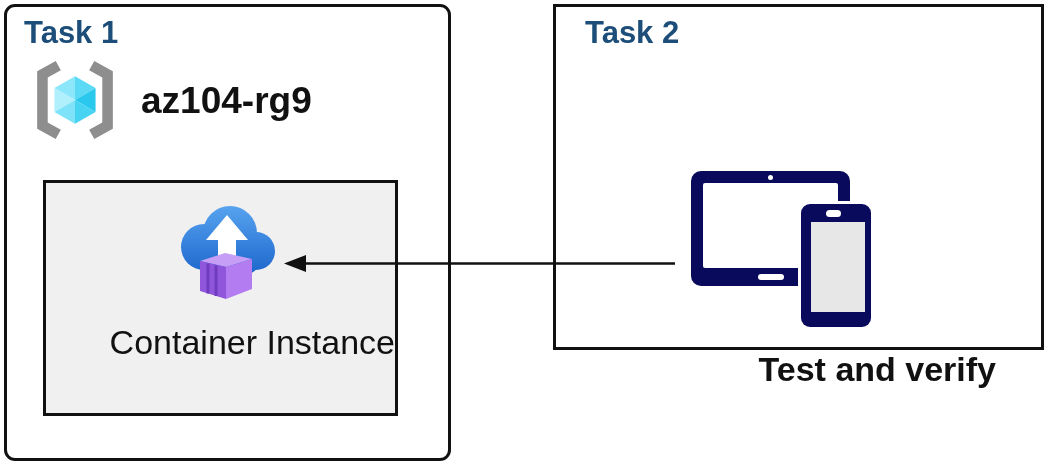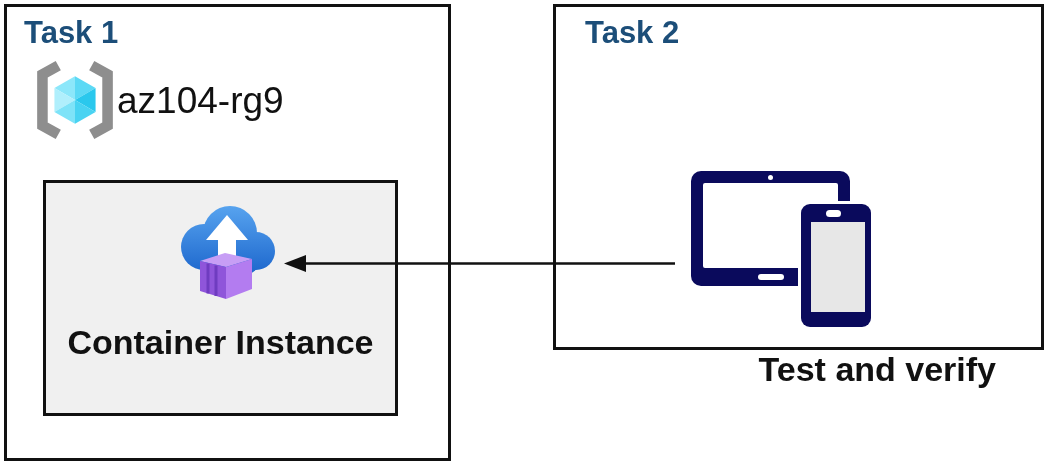--- a/index.html
+++ b/index.html
@@ -9,43 +9,43 @@
   }
   html,body{margin:0;padding:0;background:#ffffff;}
   .canvas{
     position:relative; width:1049px; height:465px; background:#ffffff;
     font-family:"Liberation Sans", sans-serif; overflow:hidden;
   }
   .task-box{
     position:absolute; background:#ffffff;
     border:3px solid var(--box-border); box-sizing:border-box;
   }
-  .task1{ left:4px; top:4px; width:447px; height:457px; }
+  .task1{ left:4px; top:4px; width:447px; height:457px;border-radius:11px; }
   .task2{ left:553px; top:4px; width:491px; height:346px; }
   .task-title{
     position:absolute; margin:0; font-size:31px; font-weight:bold;
     color:var(--heading); letter-spacing:0px; white-space:nowrap;
   }
   .task1 .task-title{ left:17px; top:8px; }
   .task2 .task-title{ left:29px; top:8px; }
   .rg-row{ position:absolute; left:24px; top:52px; width:380px; height:84px; }
   .rg-icon{ position:absolute; left:0; top:2px; }
   .rg-name{
-    position:absolute; left:86px; top:50%; transform:translateY(-50%);
-    font-size:37px; font-weight:normal; color:var(--text); white-space:nowrap;
+    position:absolute; left:110px; top:50%; transform:translateY(-50%);
+    font-size:37px; font-weight:bold; color:var(--text); white-space:nowrap;
   }
   .inner-box{
     position:absolute; left:36px; top:173px; width:355px; height:236px;
     background:var(--inner-box-fill); border:3px solid var(--box-border);
     box-sizing:border-box;
   }
   .ci-icon{ position:absolute; left:124px; top:14px; }
   .ci-label{
-    position:absolute; left:0; top:140px; width:100%; text-align:center;
-    font-size:34px; font-weight:bold; color:var(--text); white-space:nowrap;
+    position:absolute; left:0; top:140px; width:100%; text-align:right;
+    font-size:34px; font-weight:normal; color:var(--text); white-space:nowrap;
   }
   
   .devices{ position:absolute; left:132px; top:161px; width:330px; height:165px; }
   .tablet{
     position:absolute; left:3px; top:3px; width:159px; height:115px;
     background:var(--navy); border-radius:10px;
   }
   .tablet-screen{
     position:absolute; left:12px; top:12px; right:12px; bottom:18px;
     background:#ffffff; border-radius:2px;

